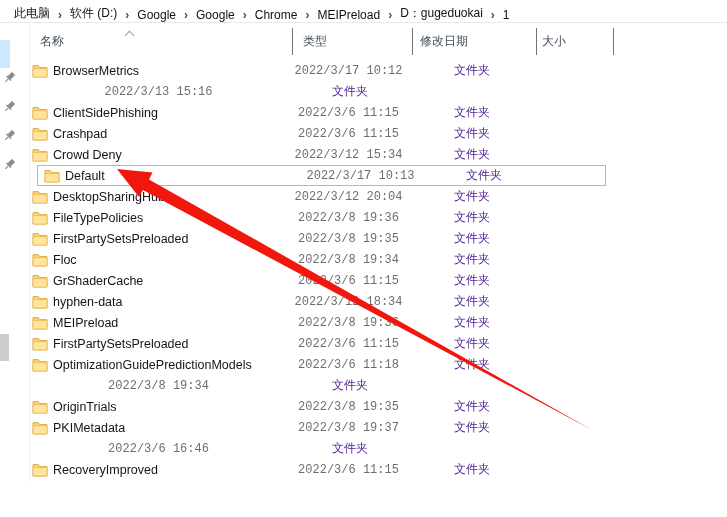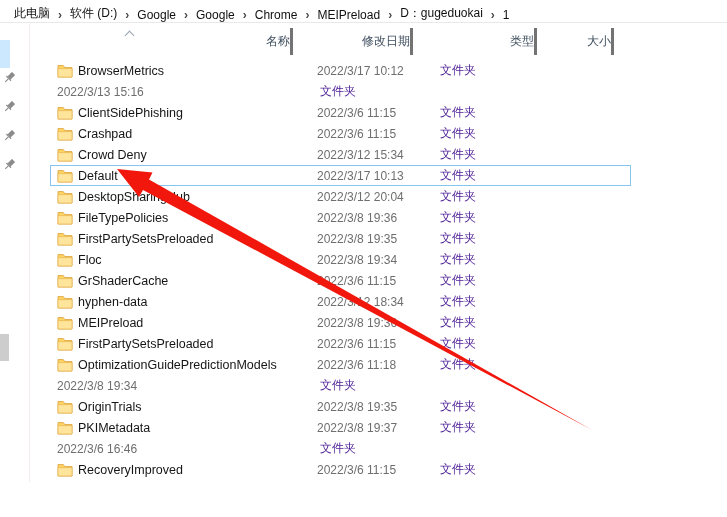--- a/index.html
+++ b/index.html
@@ -25,46 +25,45 @@
   .nav-divider { position:absolute; left:29px; top:24px; width:1px; height:458px; background:#f2ecec; }
   .pin { position:absolute; left:3px; width:13px; height:13px; }
 
   
   .list-header {
     position:absolute; left:33px; top:28px; width:581px; height:27px;
     display:grid; grid-template-columns:260px 120px 124px 77px;
     font-size:12px; color:#3f4e5e;
   }
   .hcell {
-    border-right:3px solid #737373; display:flex; align-items:center;
+    border-right:1px solid #737373; display:flex; align-items:center;
     box-sizing:border-box; height:27px; padding-left:7px; position:relative;
     cursor:default;
-    justify-content:flex-end;
   }
   .hcell.type { padding-left:10px; }
-  .hcell.size { padding-left:5px;margin-left:44px; }
+  .hcell.size { padding-left:5px; }
   .sort-chevron {
     position:absolute; left:93px; top:4px; width:6px; height:6px;
     border-left:1px solid #97a3b0; border-top:1px solid #97a3b0;
     transform:rotate(45deg);
   }
 
   
-  .rows { position:absolute; left:50px; top:60px; width:581px; }
+  .rows { position:absolute; left:25px; top:60px; width:581px;text-align:center; }
   .row {
     height:21px; display:grid; grid-template-columns:260px 120px 124px 77px;
     align-items:center; font-size:12px; box-sizing:border-box;
   }
-  .row.selected { outline:1px solid #85c5f2; outline-offset:-1px; }
+  .row.selected { outline:1px solid #85c5f2; outline-offset:-1px;margin-left:12px; }
   .name-cell {
     display:flex; align-items:center; gap:5px; padding-left:7px;
     color:#151515; font-size:12.5px; white-space:nowrap; overflow:hidden;
   }
   .folder-icon { flex:0 0 auto; }
-  .date-cell { color:#6e6e6e; padding-left:7px; white-space:nowrap; }
+  .date-cell { color:#6e6e6e; padding-left:7px; white-space:nowrap;font-family:Liberation Mono, monospace; }
   .type-cell { color:#4c1d95; padding-left:10px; white-space:nowrap; }
   .size-cell { color:#6e6e6e; padding-left:5px; text-align:left; }
 
   
   .arrow-overlay { position:absolute; left:0; top:0; pointer-events:none; }
 </style>
 </head>
 <body>
 
 <div class="breadcrumb-bar" id="breadcrumb">
@@ -117,25 +116,25 @@
       </svg></span>
   </div>
 <div class="nav-scroll-thumb"></div>
 <div class="nav-divider"></div>
 
 <div class="list-header">
   <div class="hcell name">
     <span>名称</span>
     <span class="sort-chevron"></span>
   </div>
+  <div class="hcell type">
+    <span>类型</span>
+  </div>
   <div class="hcell date">
     <span>修改日期</span>
-  </div>
-  <div class="hcell type">
-    <span>类型</span>
   </div>
   <div class="hcell size">
     <span>大小</span>
   </div>
 </div>
 
 <div class="rows" id="rows">
     <div class="row">
       <div class="name-cell">
         <svg class="folder-icon" width="16" height="15" viewBox="0 0 16 15">

